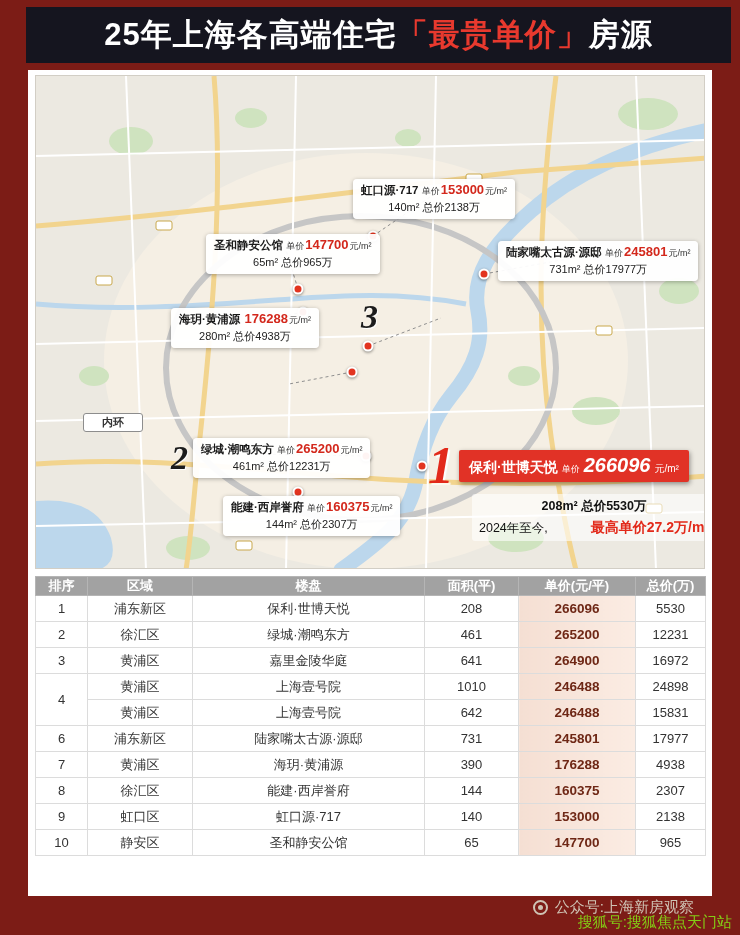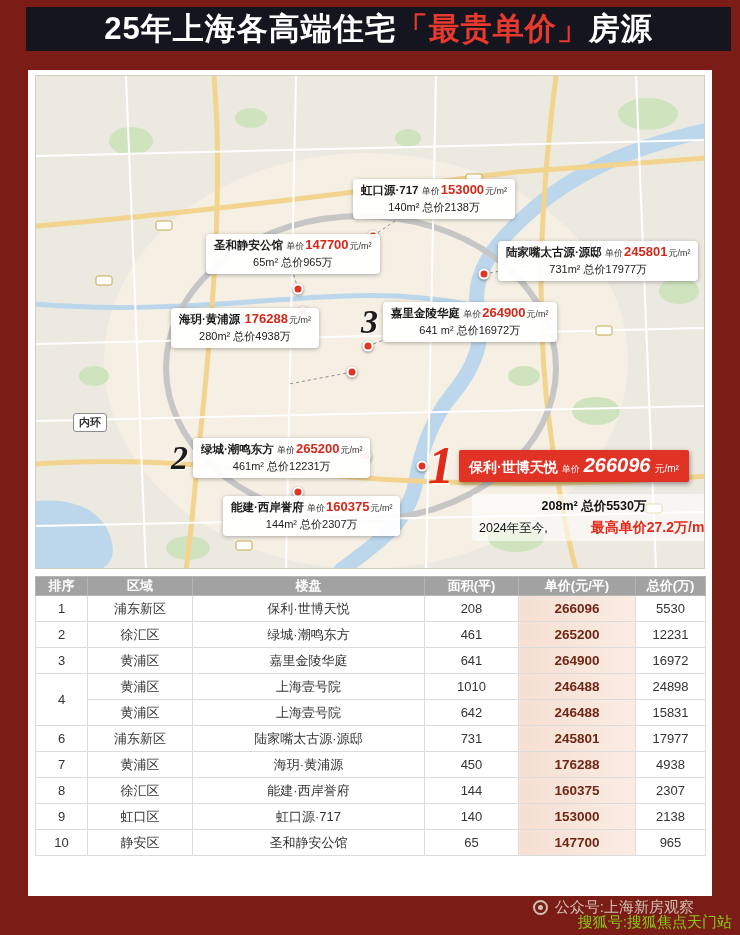--- a/index.html
+++ b/index.html
@@ -4,21 +4,21 @@
 <style>
   * { box-sizing: border-box; }
   html,body { margin:0; padding:0; }
   body {
     width:740px; height:935px; position:relative; overflow:hidden;
     background:#7c1c16;
     font-family:"Liberation Sans", sans-serif;
   }
   
   .header {
-    position:absolute; left:26px; top:7px; right:9px; height:44px;
+    position:absolute; left:26px; top:7px; right:9px; height:56px;
     background:#15151f; display:flex; align-items:center; justify-content:center;
     color:#ffffff; font-size:31px; font-weight:bold; letter-spacing:1px;
   }
   .header .hl { color:#e8392e; }
   
   .card {
     position:absolute; left:28px; top:70px; width:684px; height:826px;
     background:#ffffff;
   }
   
@@ -28,23 +28,23 @@
   }
   .map svg.bg, .map svg.connectors { position:absolute; left:0; top:0; }
   .map svg.connectors { pointer-events:none; }
   .conn { stroke:#8f8f8f; stroke-width:1; stroke-dasharray:3 3; }
   .dot {
     position:absolute; width:11px; height:11px; border-radius:50%;
     background:#e23420; border:2px solid #ffffff; box-shadow:0 1px 3px rgba(0,0,0,.45);
     transform:translate(-50%,-50%); z-index:3;
   }
   .ring-badge {
-    position:absolute; left:37px; top:337px; z-index:2;
+    position:absolute; left:47px; top:337px; z-index:2;
     background:#ffffff; border:1px solid #8d8d8d; border-radius:3px;
-    font-size:11px; color:#333; padding:1px 5px; font-weight:bold;
+    font-size:11px; color:#333; padding:1px 18px; font-weight:bold;
   }
   .callout { position:absolute; display:flex; align-items:center; gap:5px; z-index:4; }
   .callout .rank {
     font-family:"Liberation Serif", serif; font-style:italic; font-weight:bold;
     font-size:34px; color:#1c1c1c; line-height:.9; text-shadow:1px 1px 0 rgba(255,255,255,.9);
   }
   .callout .box {
     background:rgba(255,255,255,.95); border-radius:4px; padding:3px 8px 4px;
     box-shadow:0 1px 4px rgba(0,0,0,.3); text-align:center;
   }
@@ -204,24 +204,20 @@
       <div class="dot" style="left: 267px; top: 236px;"></div>
       <div class="callout" style="left: 135px; top: 232px;">
         <div class="box">
        <div class="line1">海玥·黄浦源 <span class="small"></span><span class="price">176288</span><span class="small">元/m²</span></div>
           <div class="line2">280m² 总价4938万</div>
      </div>
       </div>
       <div class="dot" style="left: 332px; top: 270px;"></div>
       <div class="callout" style="left: 325px; top: 226px;">
         <div class="rank">3</div>
-        <div class="box">
-       <div class="line1">嘉里金陵华庭 <span class="small">单价</span><span class="price">264900</span><span class="small">元/m²</span></div>
-          <div class="line2">641 m² 总价16972万</div>
-     </div>
       </div>
       <div class="dot" style="left: 316px; top: 296px;"></div>
       <div class="dot" style="left: 330px; top: 380px;"></div>
       <div class="callout" style="left: 135px; top: 362px;">
         <div class="rank">2</div>
         <div class="box">
        <div class="line1">绿城·潮鸣东方 <span class="small">单价</span><span class="price">265200</span><span class="small">元/m²</span></div>
           <div class="line2">461m² 总价12231万</div>
      </div>
       </div>
@@ -300,21 +296,21 @@
             <td class="td-district">浦东新区</td>
             <td class="td-name">陆家嘴太古源·源邸</td>
             <td class="td-area">731</td>
             <td class="td-price">245801</td>
             <td class="td-total">17977</td>
           </tr>
           <tr>
             <td class="td-rank">7</td>
             <td class="td-district">黄浦区</td>
             <td class="td-name">海玥·黄浦源</td>
-            <td class="td-area">450</td>
+            <td class="td-area">390</td>
             <td class="td-price">176288</td>
             <td class="td-total">4938</td>
           </tr>
           <tr>
             <td class="td-rank">8</td>
             <td class="td-district">徐汇区</td>
             <td class="td-name">能建·西岸誉府</td>
             <td class="td-area">144</td>
             <td class="td-price">160375</td>
             <td class="td-total">2307</td>

